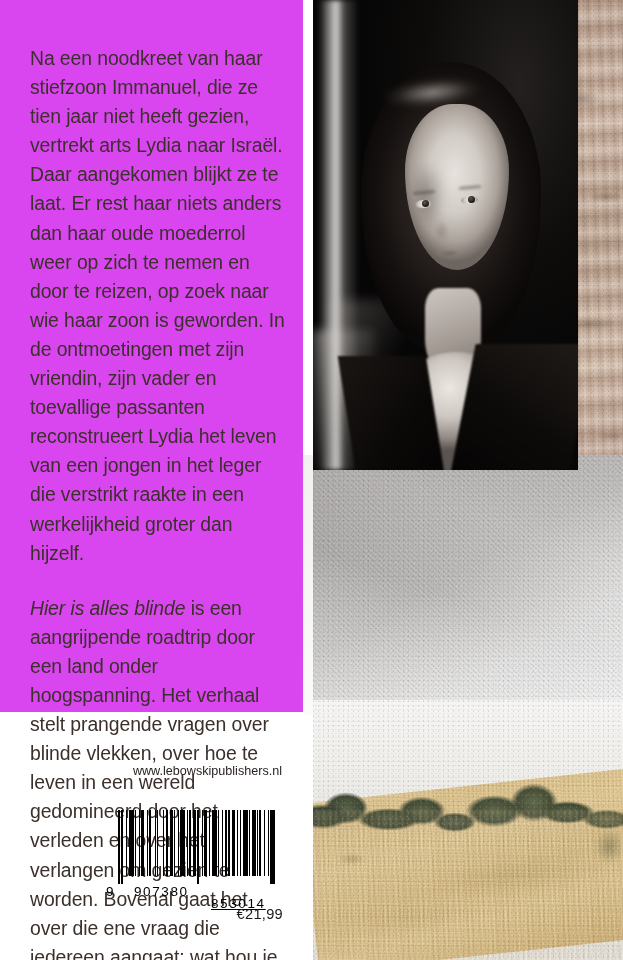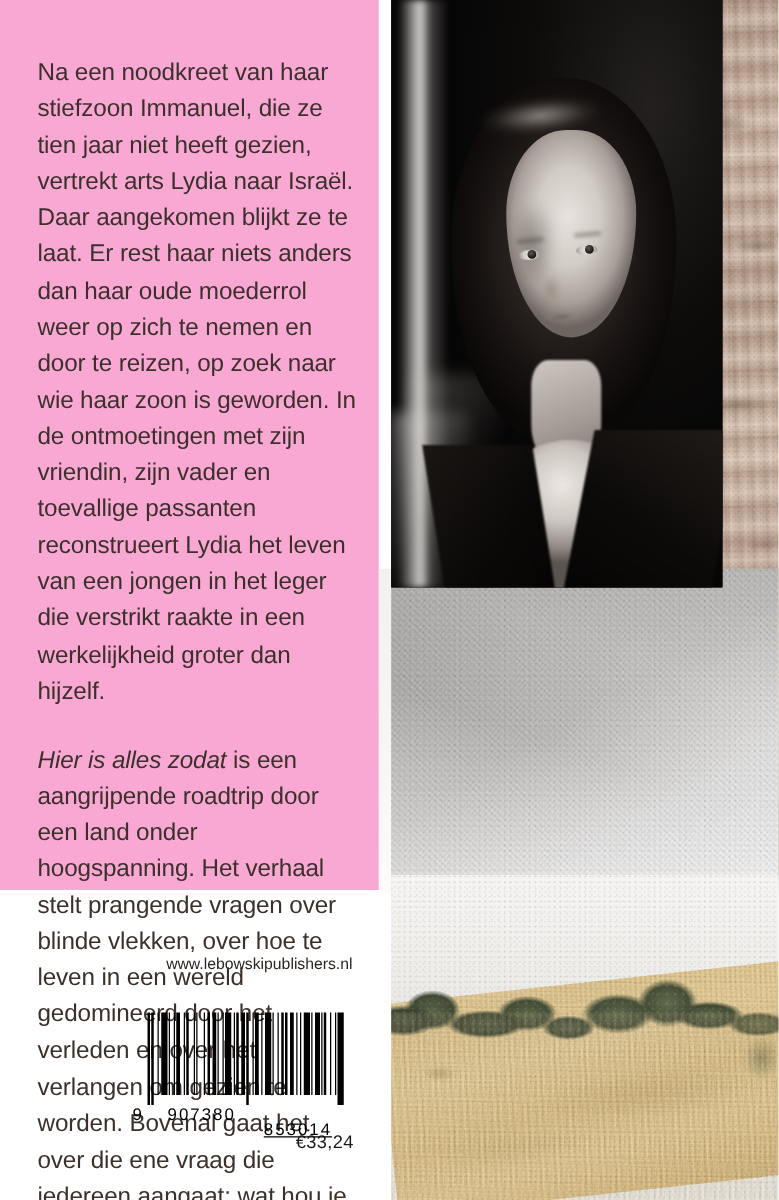--- a/index.html
+++ b/index.html
@@ -8,21 +8,21 @@
     font-family:"Liberation Sans", sans-serif;
     background:#ffffff;
     overflow:hidden;
     position:relative;
   }
   .cover { position:relative; width:623px; height:960px; background:#fff; overflow:hidden; }
 
   
   .left-col {
     position:absolute; left:0; top:0; width:303px; height:712px;
-    background:#f9a8d4;
+    background:#d946ef;
   }
   .blurb {
     position:absolute; left:30px; top:44px; width:258px;
     color:#3b302b;
     font-size:19.4px;
     line-height:29.1px;
     letter-spacing:-0.1px;
   }
   .blurb p { margin:0; }
   .blurb p + p { margin-top:26px; }
@@ -294,21 +294,21 @@
 </style>
 </head>
 <body>
 
 <div class="cover">
 
   <div class="left-col">
 
     <div class="blurb">
       <p>Na een noodkreet van haar stiefzoon Immanuel, die ze tien jaar niet heeft gezien, vertrekt arts Lydia naar Israël. Daar aangekomen blijkt ze te laat. Er rest haar niets anders dan haar oude moederrol weer op zich te nemen en door te reizen, op zoek naar wie haar zoon is geworden. In de ontmoetingen met zijn vriendin, zijn vader en toevallige passanten reconstrueert Lydia het leven van een jongen in het leger die verstrikt raakte in een werkelijkheid groter dan hijzelf.</p>
-      <p><i>Hier is alles zodat</i><span> is een aangrijpende roadtrip door een land onder hoogspanning. Het verhaal stelt prangende vragen over blinde vlekken, over hoe te leven in een wereld gedomineerd door het verleden en over het verlangen om gezien te worden. Bovenal gaat het over die ene vraag die iedereen aangaat: wat hou je jezelf voor, zodat je kunt leven hoe je leeft?</span></p>
+      <p><i>Hier is alles blinde</i><span> is een aangrijpende roadtrip door een land onder hoogspanning. Het verhaal stelt prangende vragen over blinde vlekken, over hoe te leven in een wereld gedomineerd door het verleden en over het verlangen om gezien te worden. Bovenal gaat het over die ene vraag die iedereen aangaat: wat hou je jezelf voor, zodat je kunt leven hoe je leeft?</span></p>
     </div>
 
     <div class="urls">
       <div>www.lebowskipublishers.nl</div>
     </div>
 
     <div class="barcode-wrap">
       <div class="barcode-bars" id="barcode-bars">
           <span style="width: 2.30216px; height: 74px; background: rgb(0, 0, 0);"></span>
           <span style="width: 1.15108px; height: 74px; background: transparent;"></span>
@@ -391,21 +391,21 @@
           <span style="width: 4.60432px; height: 74px; background: rgb(0, 0, 0);"></span>
           <span style="width: 2.30216px; height: 74px; background: transparent;"></span>
         </div>
       <div class="barcode-digits">
         <span class="bc-d1">9</span>
         <span class="bc-d2">907380</span>
         <span class="bc-d3">853014</span>
       </div>
     </div>
 
-    <div class="price">€33,24</div>
+    <div class="price">€21,99</div>
   </div>
 
   <div class="right-col">
 
     <div class="stone-strip">
         <div class="grain"></div>
       </div>
 
     <div class="bio-left-gap"></div>
     <div class="bio-bg">

